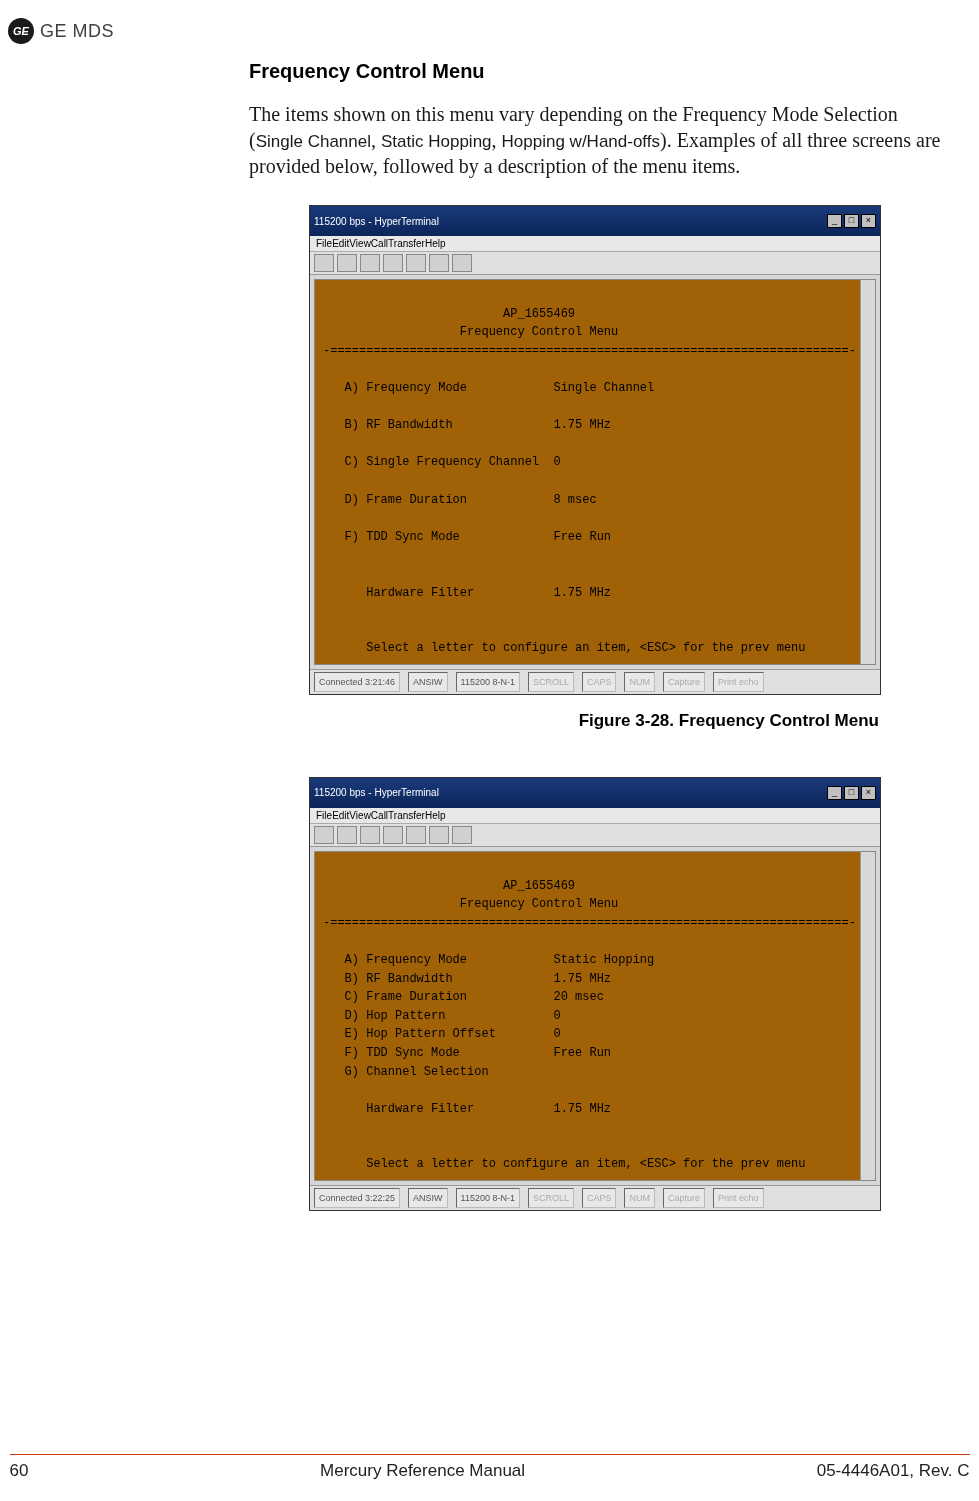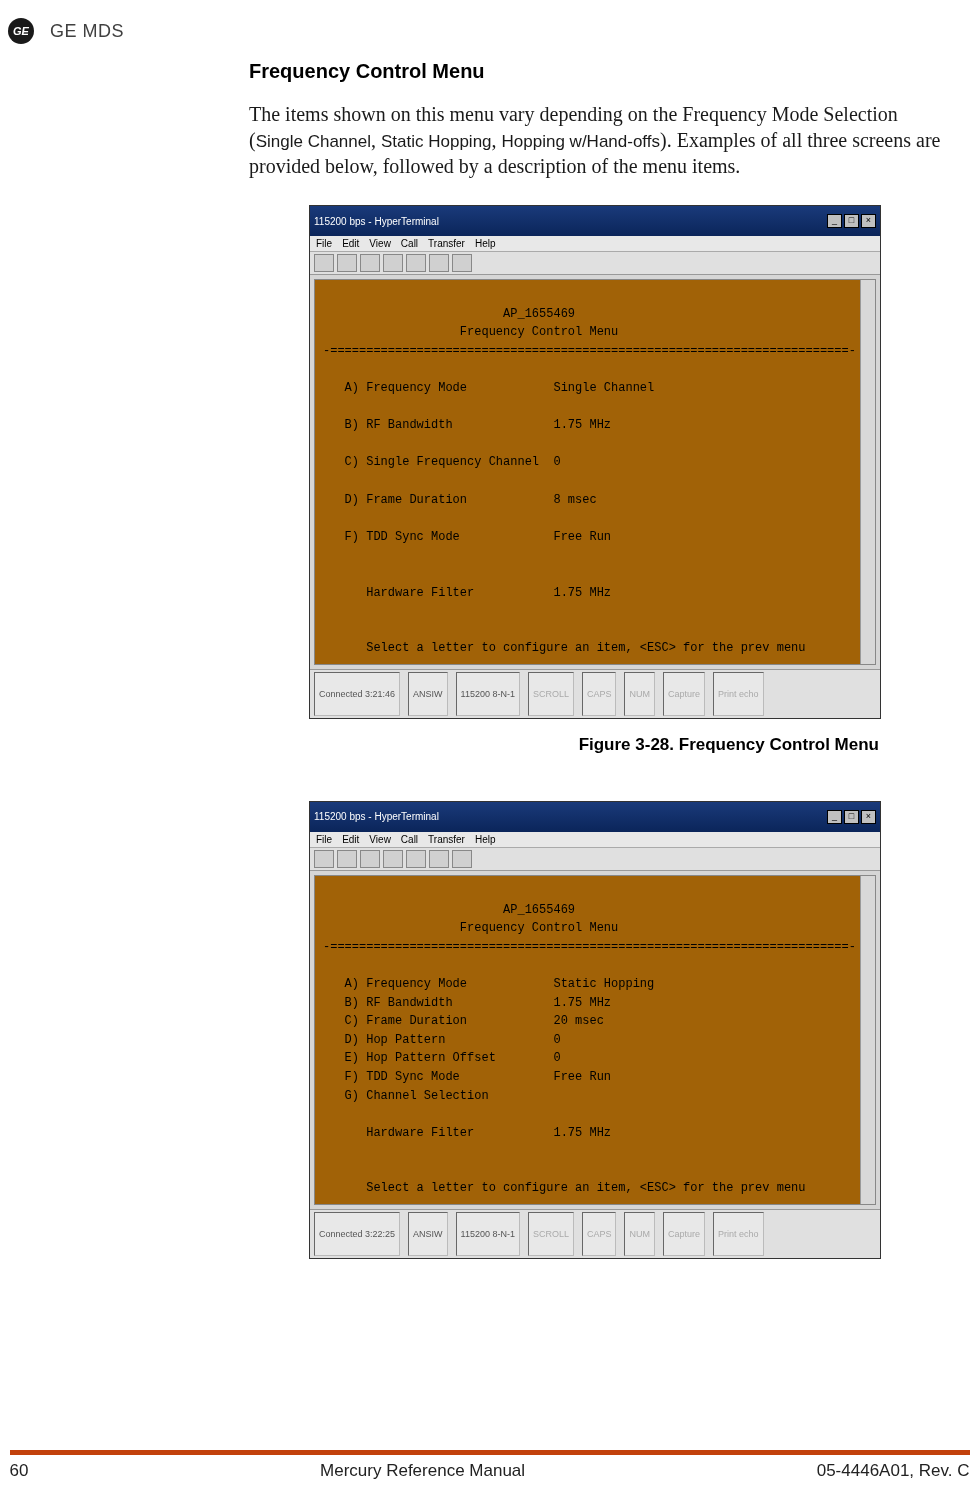--- a/index.html
+++ b/index.html
@@ -13,21 +13,21 @@
     width: 979px;
     min-height: 1501px;
     position: relative;
     box-sizing: border-box;
   }
   .header-logo {
     position: absolute;
     top: 18px; left: 8px;
     display: flex;
     align-items: center;
-    gap: 16px;
+    gap: 6px;
     justify-content: space-between;
   }
   .ge-circle {
     width: 26px; height: 26px;
     border-radius: 50%;
     background: #1a1a1a;
     color: #fff;
     font-size: 11px;
     font-weight: bold;
     display: flex;
@@ -95,21 +95,21 @@
   .titlebar-icons span {
     width:13px; height:12px; background:#c0c0c0; border:1px solid #000;
     display:inline-block; font-size:9px; line-height:10px; text-align:center; color:#000;
   }
   .menubar {
     background:#e8e8e8;
     font-family: Arial, sans-serif;
     font-size: 10px;
     padding: 2px 6px;
     border-bottom:1px solid #aaa;
-    display:flex; gap:10px;
+    display:flex; 
     color:#000;
   }
   .toolbar {
     background:#e0e0e0;
     border-bottom:1px solid #999;
     padding:2px 4px;
     display:flex; gap:3px;
   }
   .toolbar span {
     width:18px; height:16px; background:#d0d0d0; border:1px solid #888; display:inline-block;
@@ -134,21 +134,21 @@
   .statusbar {
     background:#e0e0e0;
     font-family: Arial, sans-serif;
     font-size: 9px;
     padding:2px 4px;
     border-top:1px solid #999;
     display:flex; gap:8px;
     color:#555;
   }
   .statusbar span {
-    border:1px inset #bbb; padding:16px 4px; background:#e8e8e8;
+    border:1px inset #bbb; padding:4px 4px; background:#e8e8e8;
   }
   .statusbar span.dim { color:#aaa; }
   .caption {
     text-align: right;
     margin-top: 10px;
     margin-left: 60px;
     width: 570px;
     margin-bottom: 46px;
   }
   .caption .fig-title {
@@ -159,21 +159,21 @@
   .caption .fig-sub {
     font-family: Georgia, "Times New Roman", serif;
     font-style: italic;
     font-size: 17px;
     display:block;
   }
   .footer {
     position:absolute;
     bottom: 20px;
     left: 0; right: 0;
-    border-top: 5px solid #c2410c;
+    border-top: 1px solid #c2410c;
     padding-top: 6px;
     display:flex;
     justify-content: space-between;
     font-family: Arial, Helvetica, sans-serif;
     font-size: 17px;
     color:#222;
     width: 960px;
     margin: 0 auto;
   }
 </style>

